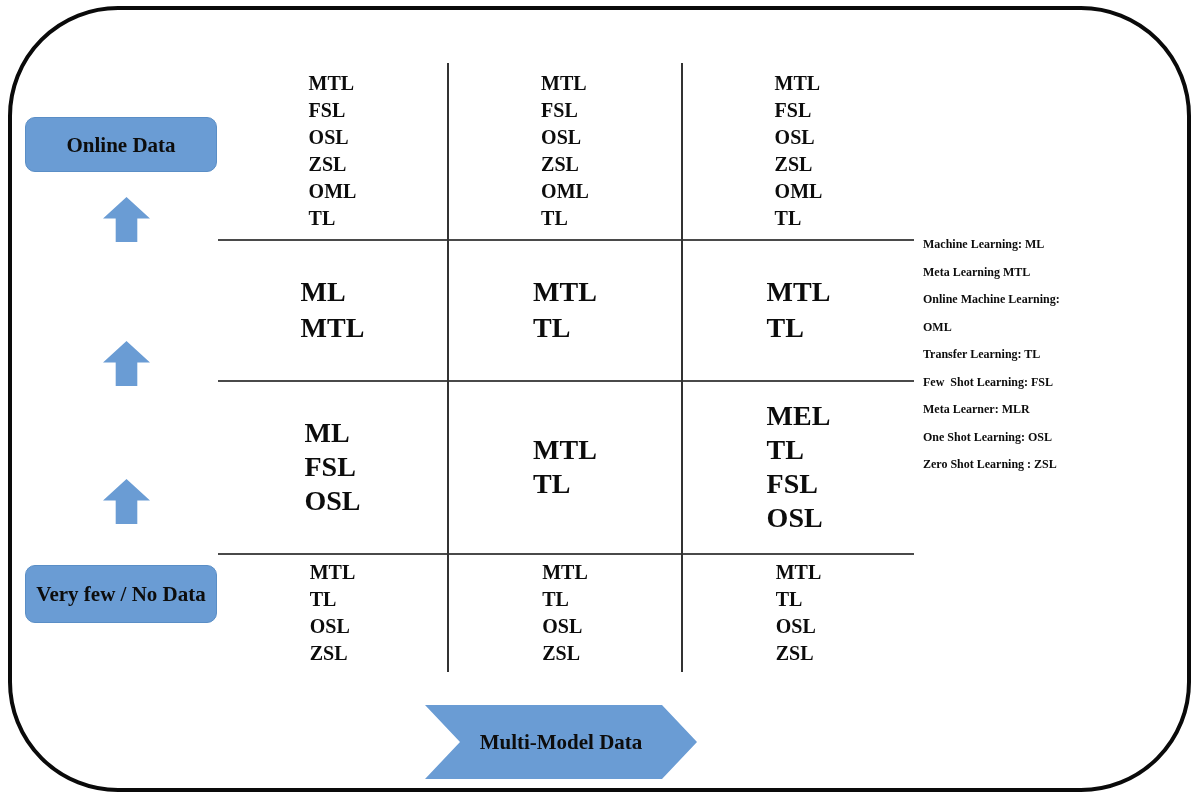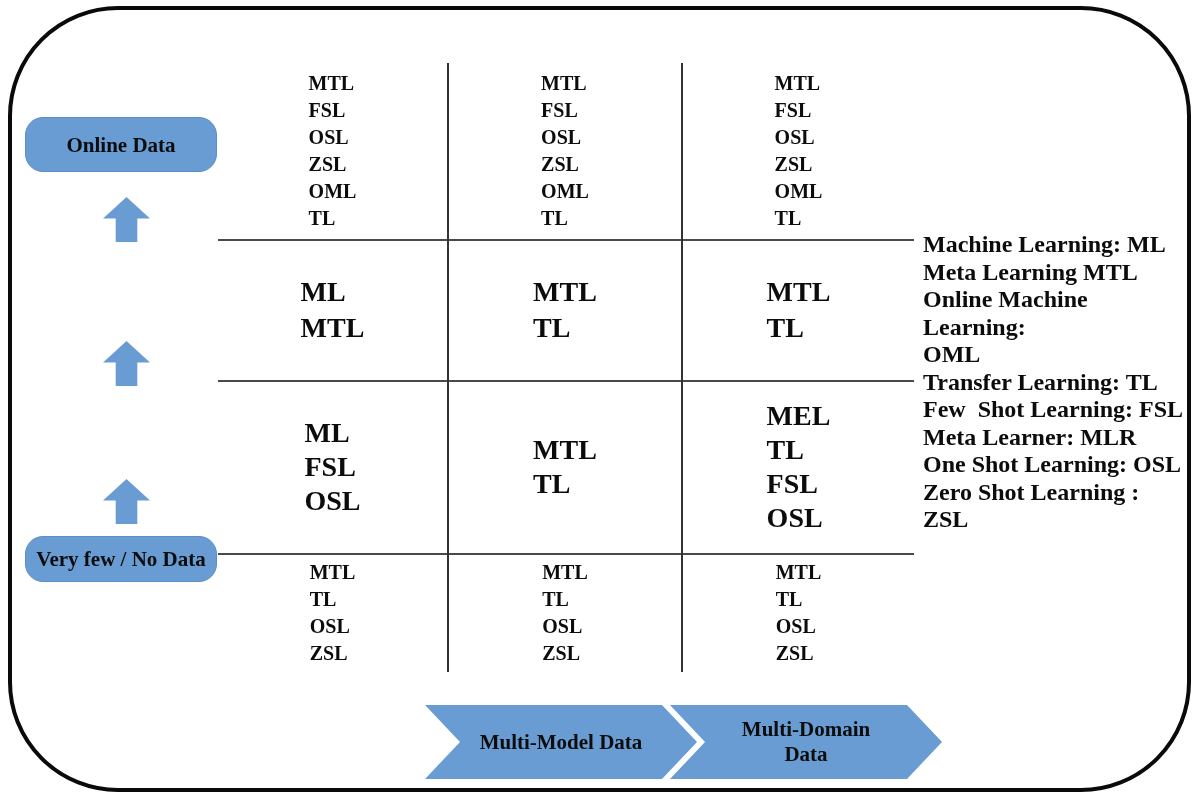--- a/index.html
+++ b/index.html
@@ -7,28 +7,28 @@
     position:relative;width:1200px;height:801px;background:#ffffff;overflow:hidden;
     font-family:"Liberation Serif","DejaVu Serif",serif;font-weight:700;color:#111;
   }
   .frame{
     position:absolute;left:8px;top:6px;right:9px;bottom:9px;
     border:4px solid #0a0a0a;border-radius:110px;background:transparent;
   }
   
   .ybox{
     position:absolute;left:25px;width:192px;height:55px;
-    background:#6a9cd4;border:1px solid #5a8ec6;border-radius:18px;
+    background:#6a9cd4;border:1px solid #5a8ec6;border-radius:10px;
     display:flex;align-items:center;justify-content:center;text-align:center;
     font-size:21px;line-height:24px;color:#0d0d0d;padding:2px 8px;box-sizing:border-box;
   }
   .ybox.b0{top:117px}
   .ybox.b1{top:262px}
   .ybox.b2{top:406px}
-  .ybox.b3{top:536px;height:46px}
+  .ybox.b3{top:565px;height:58px}
   
   .uparrow{
     position:absolute;left:103px;width:47px;height:45px;background:#6a9cd4;
     clip-path:polygon(50% 0,100% 48%,73% 48%,73% 100%,27% 100%,27% 48%,0 48%);
   }
   .a0{top:197px}.a1{top:341px}.a2{top:479px}
   
   .hline{position:absolute;left:218px;width:696px;height:2px;background:#4a4a4a;}
   .h0{top:239px}.h1{top:380px}.h2{top:553px}
   .vline{position:absolute;top:63px;height:609px;width:2px;background:#333;}
@@ -39,21 +39,21 @@
     white-space:pre-line;color:#0c0c0c;
   }
   .c0{left:218px;width:229px}.c1{left:449px;width:232px}.c2{left:683px;width:231px}
   .r0{top:63px;height:176px;font-size:20px;line-height:27px}
   .r1{top:239px;height:141px;font-size:28px;line-height:36px}
   .r2{top:380px;height:173px;font-size:28px;line-height:34px}
   .r3{top:553px;height:119px;font-size:20px;line-height:27px}
   
   .legend{
     position:absolute;left:923px;top:231px;width:266px;
-    font-size:24px;line-height:27.5px;white-space:pre-wrap;color:#0c0c0c;
+    font-size:12px;line-height:27.5px;white-space:pre-wrap;color:#0c0c0c;
   }
   
   .chev{
     position:absolute;top:705px;height:74px;width:272px;background:#6a9cd4;
     clip-path:polygon(0 0,calc(100% - 35px) 0,100% 50%,calc(100% - 35px) 100%,0 100%,35px 50%);
     display:flex;align-items:center;justify-content:center;text-align:center;
     font-size:21px;line-height:25px;white-space:pre-line;color:#0d0d0d;
     padding:0 30px;box-sizing:border-box;
   }
   .ch0{left:180px}.ch1{left:425px}.ch2{left:670px}
@@ -130,16 +130,14 @@
 Meta Learning MTL
 Online Machine Learning:
 OML
 Transfer Learning: TL
 Few  Shot Learning: FSL
 Meta Learner: MLR
 One Shot Learning: OSL
 Zero Shot Learning : ZSL</div>
 
   <div class="chev ch1">Multi-Model Data</div>
-  <div class="chev ch2">Multi-Domain
-Data</div>
 
 </div>
 
 </body></html>

